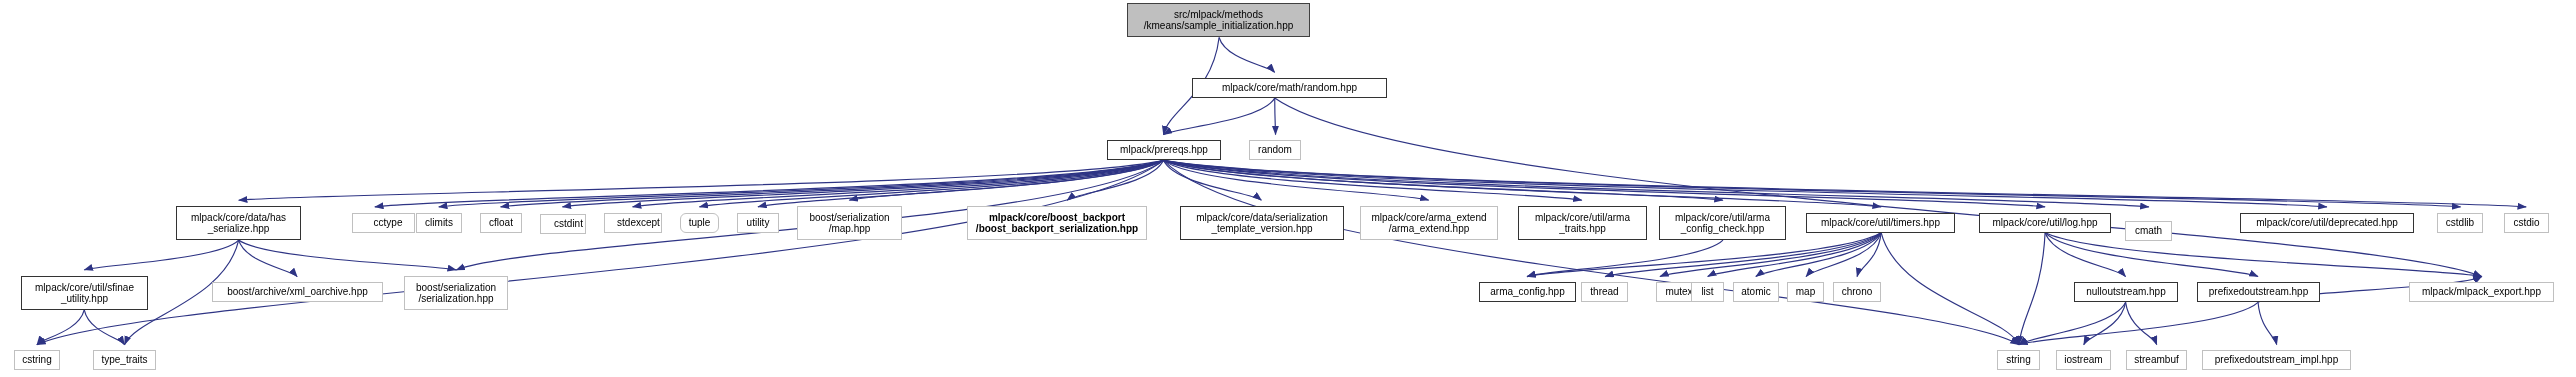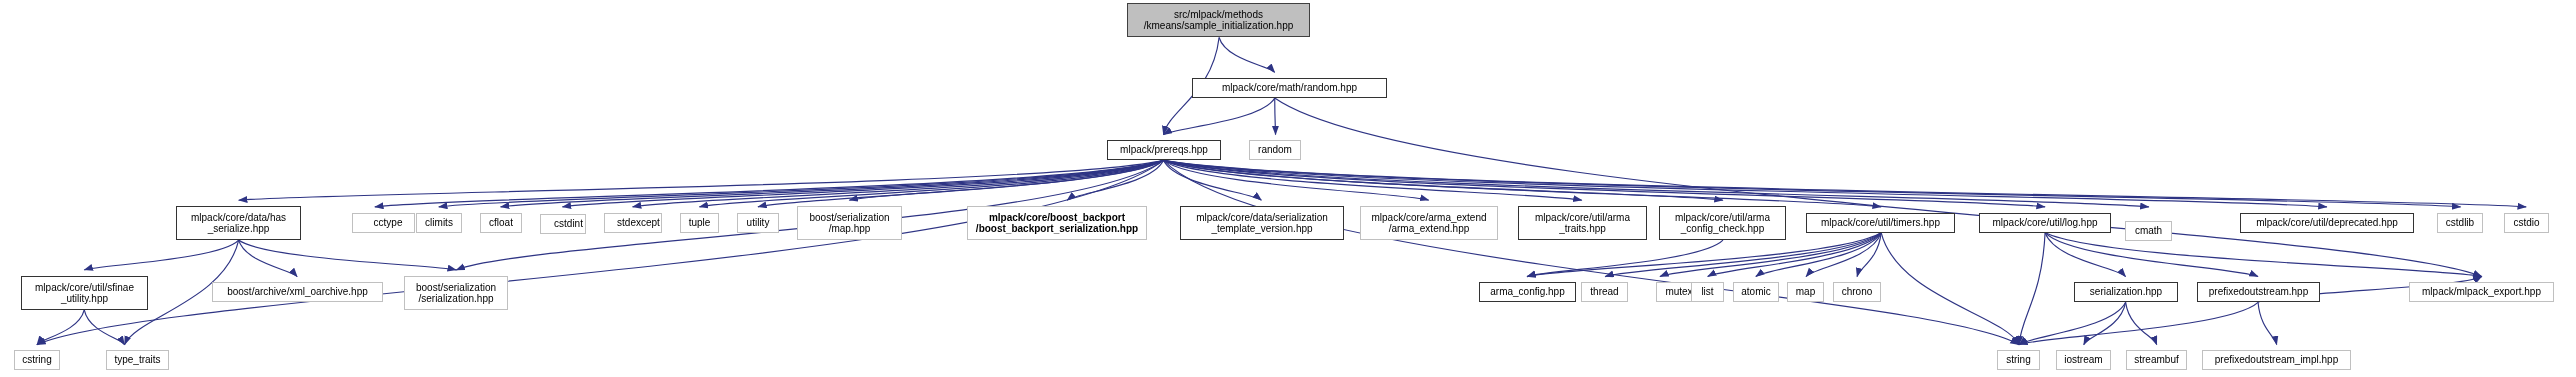--- a/index.html
+++ b/index.html
@@ -82,21 +82,21 @@
       <div class="node bold" style="left: 1192px; top: 78px; width: 195px; height: 20px;">mlpack/core/math/random.hpp</div>
       <div class="node bold" style="left: 1107px; top: 140px; width: 114px; height: 20px;">mlpack/prereqs.hpp</div>
       <div class="node" style="left: 1249px; top: 140px; width: 52px; height: 20px;">random</div>
       <div class="node bold" style="left: 176px; top: 206px; width: 125px; height: 34px;">mlpack/core/data/has
 _serialize.hpp</div>
       <div class="node" style="left: 352px; top: 213px; width: 63px; height: 20px; padding-left: 9px;">cctype</div>
       <div class="node" style="left: 416px; top: 213px; width: 46px; height: 20px;">climits</div>
       <div class="node" style="left: 480px; top: 213px; width: 42px; height: 20px;">cfloat</div>
       <div class="node" style="left: 540px; top: 214px; width: 46px; height: 20px; padding-left: 11px;">cstdint</div>
       <div class="node" style="left: 604px; top: 213px; width: 58px; height: 20px; padding-left: 11px;">stdexcept</div>
-      <div class="node" style="left: 680px; top: 213px; width: 39px; height: 20px;">tuple</div>
+      <div class="node" style="left: 680px; top: 213px; width: 39px; height: 20px; border-radius: 6px;">tuple</div>
       <div class="node" style="left: 737px; top: 213px; width: 42px; height: 20px;">utility</div>
       <div class="node" style="left: 797px; top: 206px; width: 105px; height: 34px;">boost/serialization
 /map.hpp</div>
       <div class="node" style="left: 967px; top: 206px; width: 180px; height: 34px; font-weight: bold;">mlpack/core/boost_backport
 /boost_backport_serialization.hpp</div>
       <div class="node bold" style="left: 1180px; top: 206px; width: 164px; height: 34px;">mlpack/core/data/serialization
 _template_version.hpp</div>
       <div class="node" style="left: 1360px; top: 206px; width: 138px; height: 34px;">mlpack/core/arma_extend
 /arma_extend.hpp</div>
       <div class="node bold" style="left: 1518px; top: 206px; width: 129px; height: 34px;">mlpack/core/util/arma
@@ -114,24 +114,24 @@
       <div class="node" style="left: 212px; top: 282px; width: 171px; height: 20px;">boost/archive/xml_oarchive.hpp</div>
       <div class="node" style="left: 404px; top: 276px; width: 104px; height: 34px;">boost/serialization
 /serialization.hpp</div>
       <div class="node bold" style="left: 1479px; top: 282px; width: 97px; height: 20px;">arma_config.hpp</div>
       <div class="node" style="left: 1581px; top: 282px; width: 47px; height: 20px;">thread</div>
       <div class="node" style="left: 1656px; top: 282px; width: 46px; height: 20px;">mutex</div>
       <div class="node" style="left: 1691px; top: 282px; width: 33px; height: 20px;">list</div>
       <div class="node" style="left: 1733px; top: 282px; width: 46px; height: 20px;">atomic</div>
       <div class="node" style="left: 1787px; top: 282px; width: 37px; height: 20px;">map</div>
       <div class="node" style="left: 1833px; top: 282px; width: 48px; height: 20px;">chrono</div>
-      <div class="node bold" style="left: 2074px; top: 282px; width: 104px; height: 20px;">serialization.hpp</div>
+      <div class="node bold" style="left: 2074px; top: 282px; width: 104px; height: 20px;">nulloutstream.hpp</div>
       <div class="node bold" style="left: 2197px; top: 282px; width: 123px; height: 20px;">prefixedoutstream.hpp</div>
       <div class="node" style="left: 2409px; top: 282px; width: 145px; height: 20px;">mlpack/mlpack_export.hpp</div>
       <div class="node" style="left: 14px; top: 350px; width: 46px; height: 20px;">cstring</div>
-      <div class="node" style="left: 93px; top: 350px; width: 63px; height: 20px; margin-left: 13px;">type_traits</div>
+      <div class="node" style="left: 93px; top: 350px; width: 63px; height: 20px;">type_traits</div>
       <div class="node" style="left: 1997px; top: 350px; width: 43px; height: 20px;">string</div>
       <div class="node" style="left: 2056px; top: 350px; width: 55px; height: 20px;">iostream</div>
       <div class="node" style="left: 2126px; top: 350px; width: 61px; height: 20px;">streambuf</div>
       <div class="node" style="left: 2202px; top: 350px; width: 149px; height: 20px;">prefixedoutstream_impl.hpp</div>
     </div>
 </div>
 
 
 </body></html>

